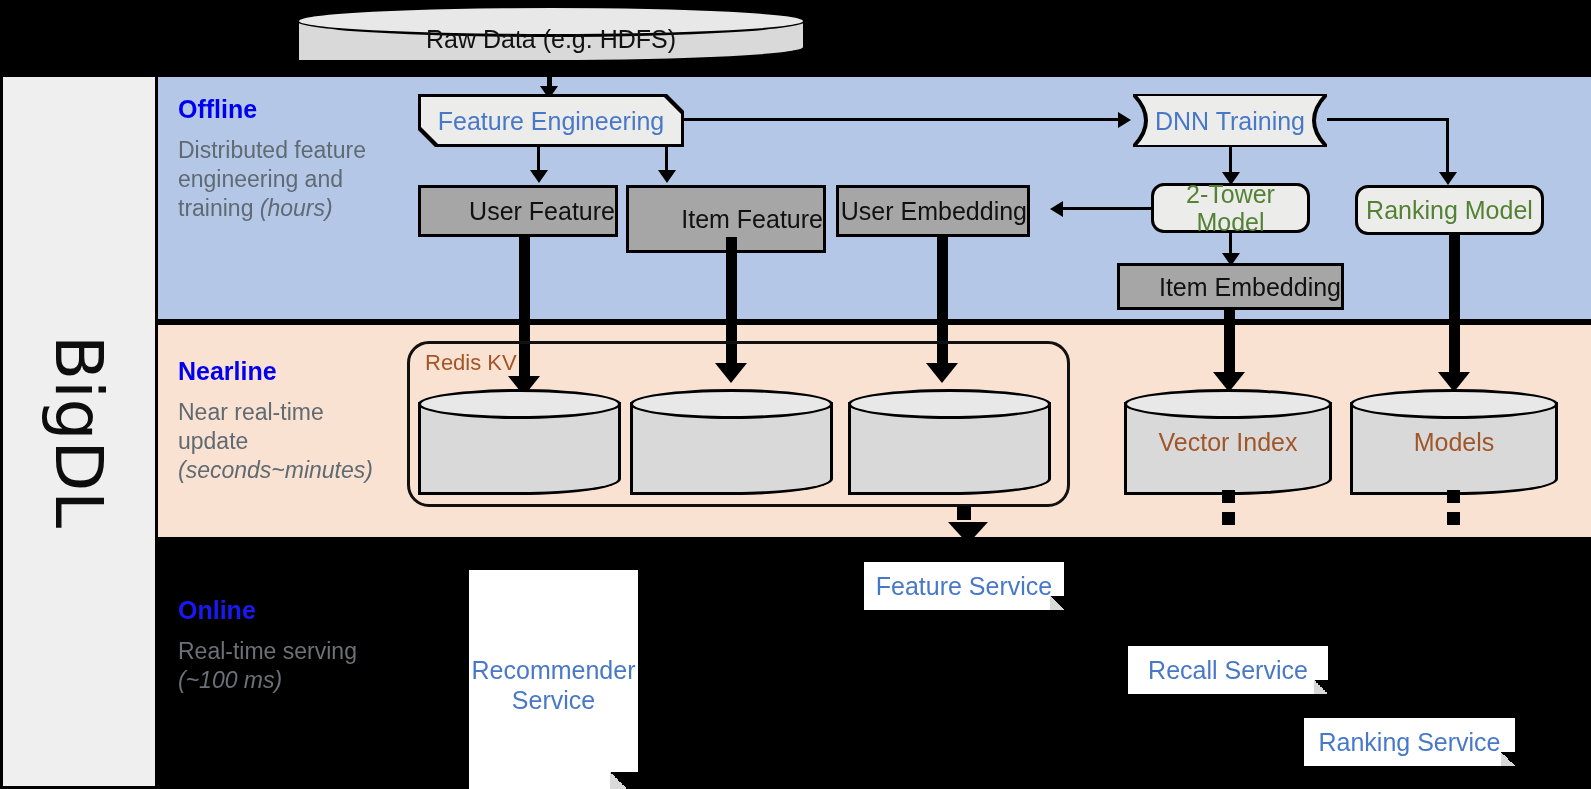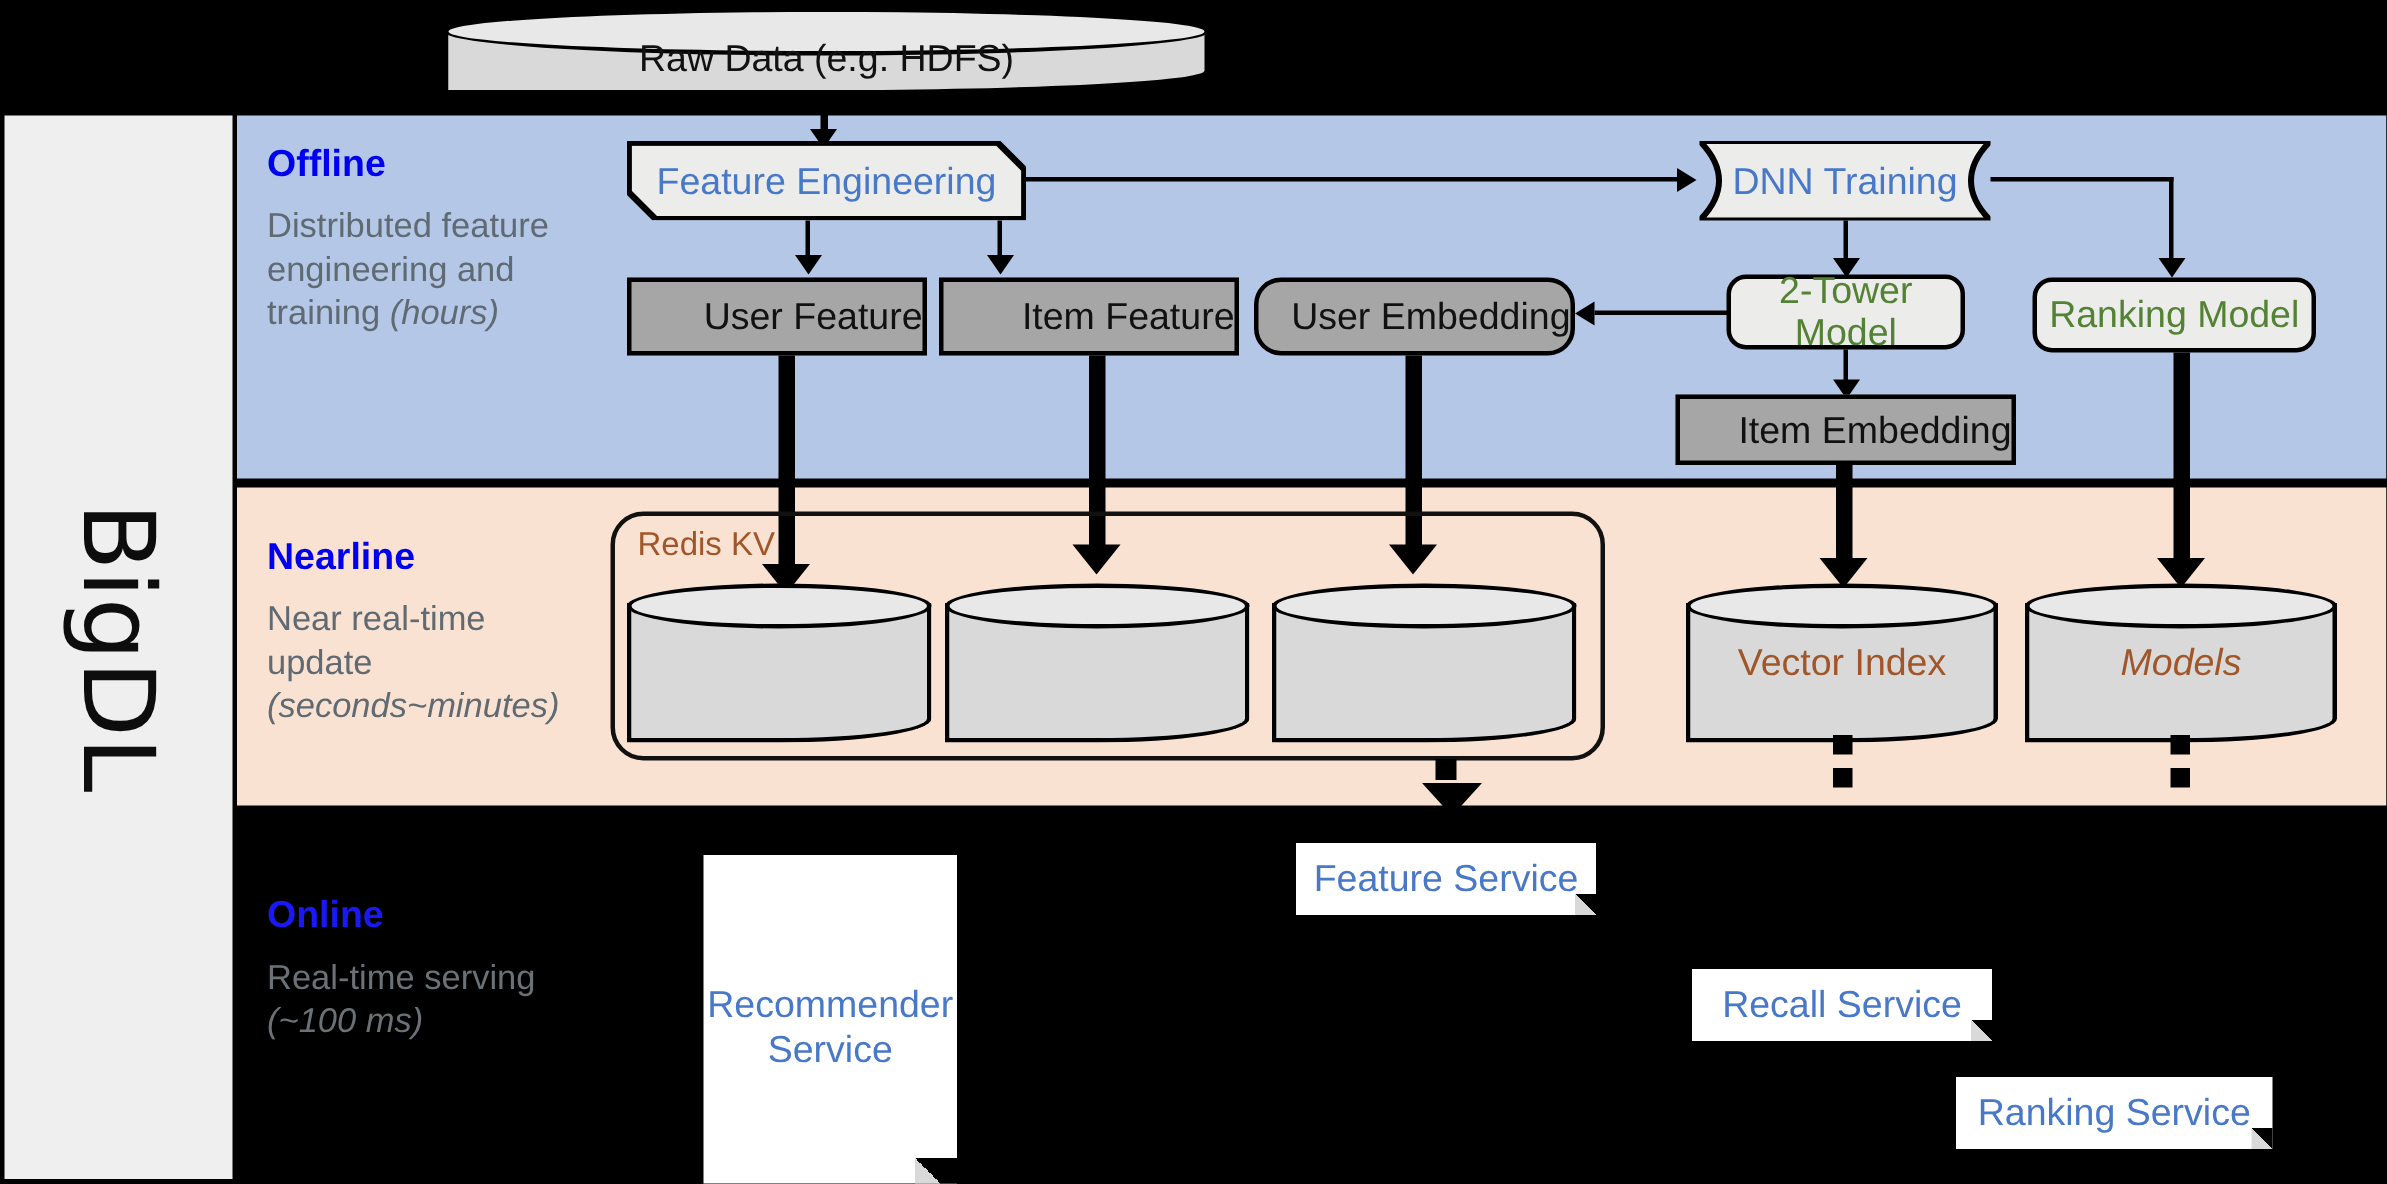--- a/index.html
+++ b/index.html
@@ -137,24 +137,24 @@
   <div class="arrow-rt" style="left:1118px;top:112px;"></div>
 
   <div class="ln" style="left:537px;top:147px;width:3px;height:27px;"></div>
   <div class="arrow-dn" style="left:530px;top:170px;"></div>
   <div class="ln" style="left:665px;top:147px;width:3px;height:27px;"></div>
   <div class="arrow-dn" style="left:658px;top:170px;"></div>
 
   <div class="node gray-box" style="left:418px;top:185px;width:200px;height:52px;">
     <span>User Feature</span>
   </div>
-  <div class="node gray-box" style="left:626px;top:185px;width:200px;height:52px;">
+  <div class="node gray-box" style="left:626px;top:185px;width:200px;height:68px;">
     <span>Item Feature</span>
   </div>
-  <div class="node gray-box" style="left:836px;top:185px;width:214px;height:52px;border-radius:18px;">
+  <div class="node gray-box" style="left:836px;top:185px;width:194px;height:52px;">
     <span>User Embedding</span>
   </div>
 
   <div class="node proc rounded" style="left:1151px;top:183px;width:159px;height:50px;">
     <span class="green-txt" style="color:#548235;">2-Tower Model</span>
   </div>
 
   <div class="node proc rounded" style="left:1355px;top:185px;width:189px;height:50px;">
     <span class="green-txt" style="color:#548235;">Ranking Model</span>
   </div>
@@ -211,21 +211,21 @@
   </div>
 
   <div class="cyl" style="left:1124px;top:389px;width:208px;height:106px;">
     <div class="body"></div>
       <div class="top"></div>
     <div class="lbl" style="color:#a1562a;">Vector Index</div>
   </div>
   <div class="cyl" style="left:1350px;top:389px;width:208px;height:106px;">
     <div class="body"></div>
       <div class="top"></div>
-    <div class="lbl" style="color:#a1562a;font-style:italic;">Models</div>
+    <div class="lbl" style="color:#a1562a;">Models</div>
   </div>
 
   <div class="sq" style="left:957px;top:506px;width:14px;height:14px;"></div>
   <div class="arrow-dn fat" style="left:948px;top:522px;border-left-width:20px;border-right-width:20px;border-top-width:22px;"></div>
 
   <div class="sq" style="left:1222px;top:490px;width:13px;height:13px;"></div>
   <div class="sq" style="left:1222px;top:512px;width:13px;height:13px;"></div>
 
   <div class="sq" style="left:1447px;top:490px;width:13px;height:13px;"></div>
   <div class="sq" style="left:1447px;top:512px;width:13px;height:13px;"></div>

